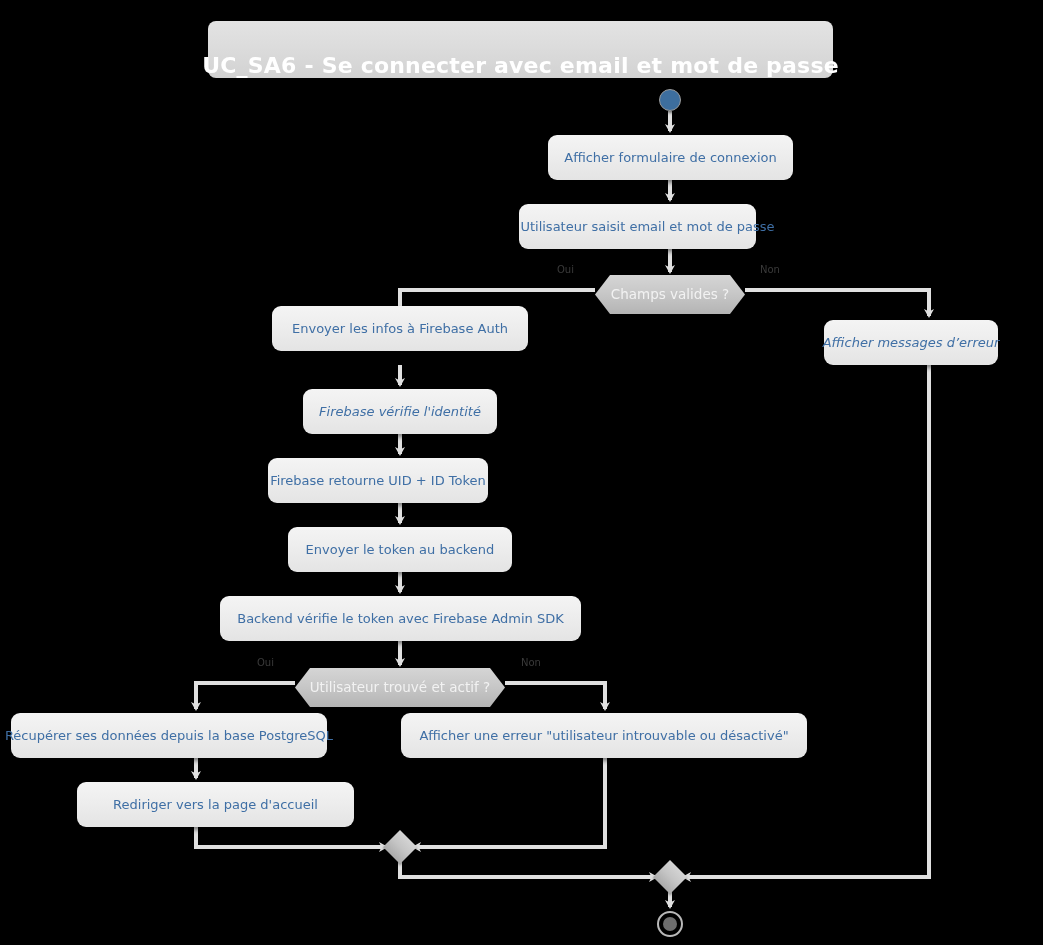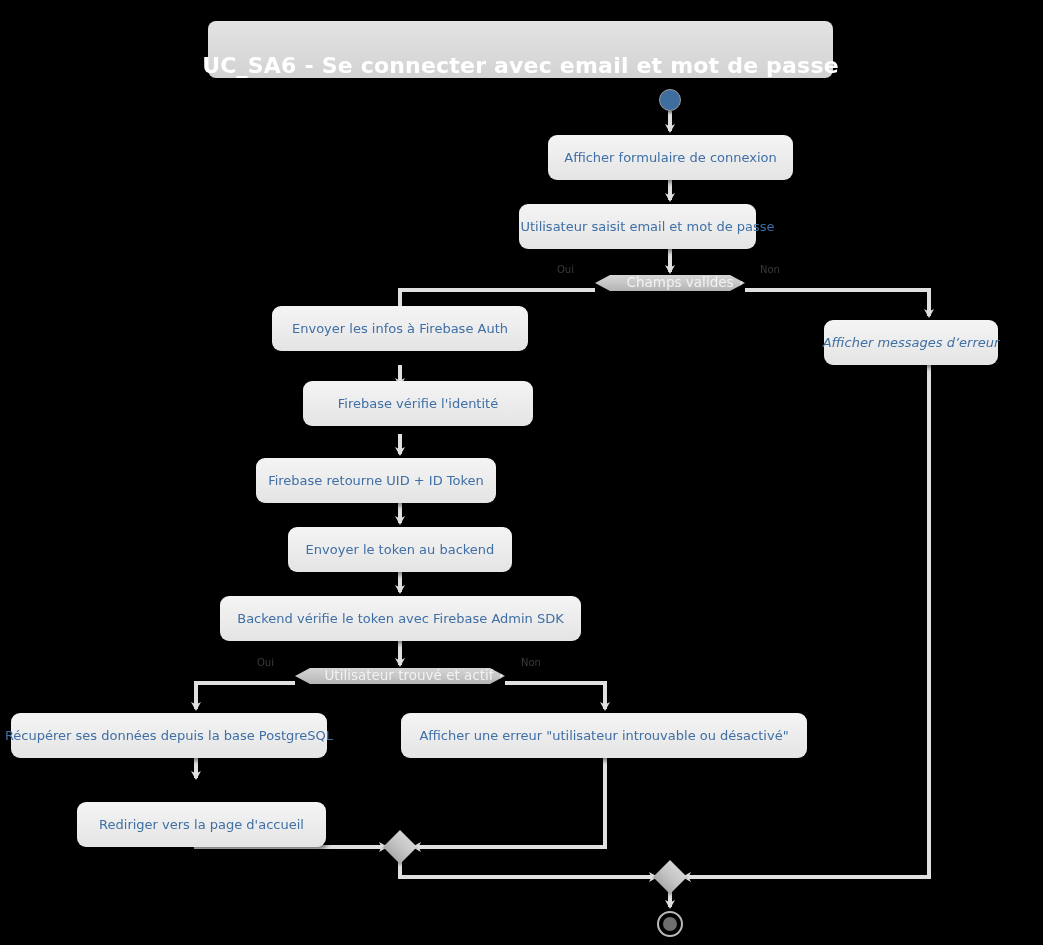--- a/index.html
+++ b/index.html
@@ -67,26 +67,26 @@
   .activity-label {
     color: #3f6fa5;
     font-size: 13px;
     white-space: nowrap;
     line-height: 1;
   }
 
   
   .decision {
     position: absolute;
-    height: 16px;
+    height: 39px;
     background: linear-gradient(to bottom, #d5d5d5 0%, #c8c8c8 45%, #b4b4b4 100%);
     clip-path: polygon(15px 0, calc(100% - 15px) 0, 100% 50%, calc(100% - 15px) 100%, 15px 100%, 0 50%);
     display: flex;
     align-items: center;
-    justify-content: flex-end;
+    justify-content: center;
     box-sizing: border-box;
   }
   .decision-label {
     color: #f2f2f2;
     font-size: 13.5px;
     white-space: nowrap;
     line-height: 1;
   }
 
   
@@ -200,41 +200,41 @@
   </div>
 
   <div class="activity" style="left:519px; top:204px; width:237px;padding-left:20px;">
     <span class="activity-label">Utilisateur saisit email et mot de passe</span>
   </div>
 
   <div class="activity" style="left:272px; top:306px; width:256px;">
     <span class="activity-label">Envoyer les infos à Firebase Auth</span>
   </div>
 
-  <div class="activity" style="left:303px; top:381px; width:230px;">
+  <div class="activity" style="left:303px; top:389px; width:194px;font-style:italic;">
     <span class="activity-label">Firebase vérifie l'identité</span>
   </div>
 
-  <div class="activity" style="left:256px; top:458px; width:240px;">
+  <div class="activity" style="left:268px; top:458px; width:220px;">
     <span class="activity-label">Firebase retourne UID + ID Token</span>
   </div>
 
   <div class="activity" style="left:288px; top:527px; width:224px;">
     <span class="activity-label">Envoyer le token au backend</span>
   </div>
 
   <div class="activity" style="left:220px; top:596px; width:361px;">
     <span class="activity-label">Backend vérifie le token avec Firebase Admin SDK</span>
   </div>
 
   <div class="activity" style="left:11px; top:713px; width:316px;">
     <span class="activity-label">Récupérer ses données depuis la base PostgreSQL</span>
   </div>
 
-  <div class="activity" style="left:77px; top:782px; width:249px;margin-top:20px;">
+  <div class="activity" style="left:77px; top:782px; width:277px;">
     <span class="activity-label">Rediriger vers la page d'accueil</span>
   </div>
 
   <div class="activity" style="left:401px; top:713px; width:406px;">
     <span class="activity-label">Afficher une erreur "utilisateur introuvable ou désactivé"</span>
   </div>
 
   <div class="activity" style="left:824px; top:320px; width:174px;font-style:italic;">
     <span class="activity-label">Afficher messages d’erreur</span>
   </div>

